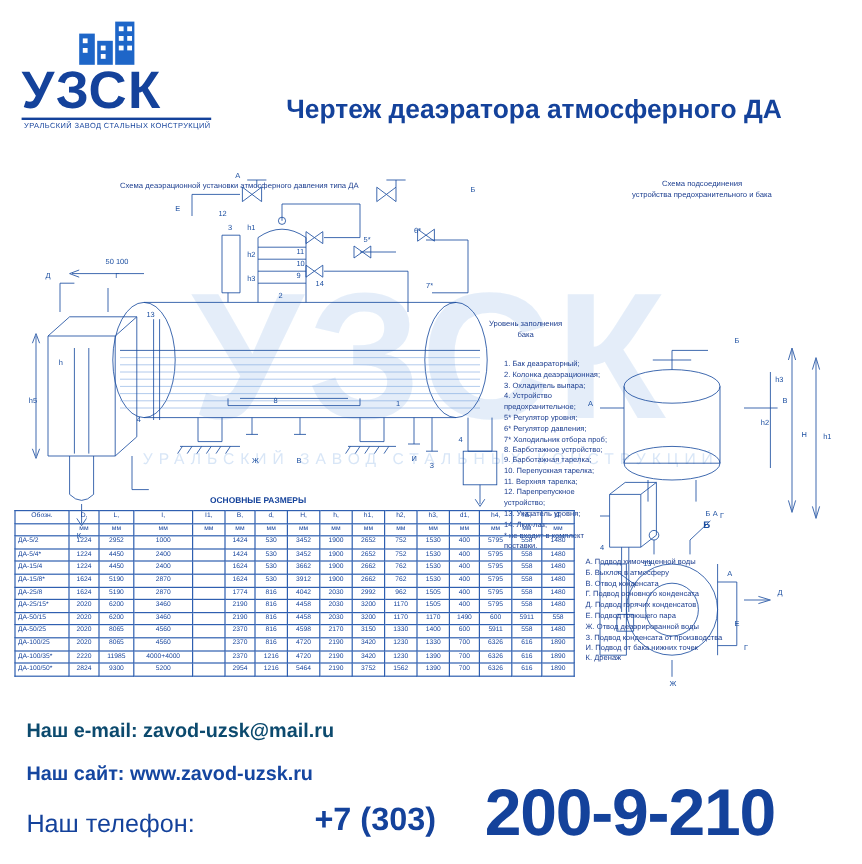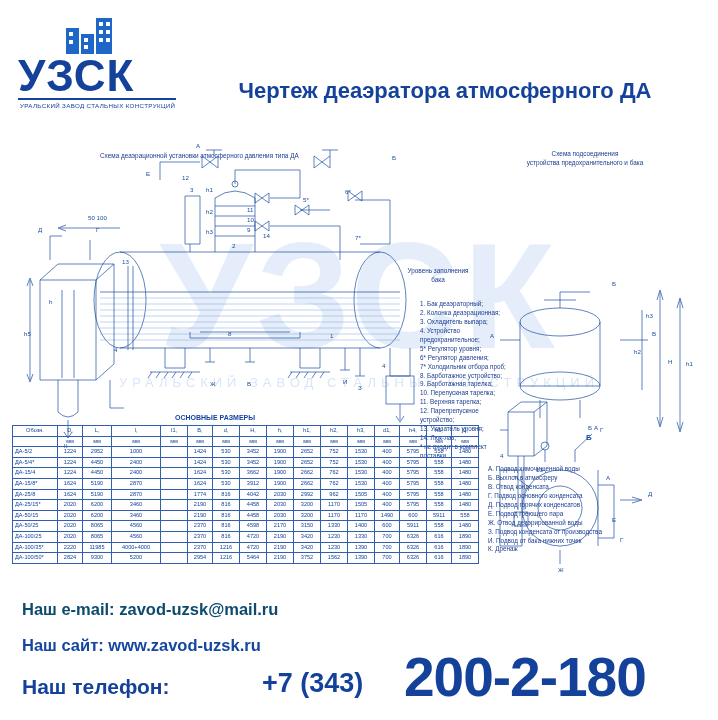--- a/index.html
+++ b/index.html
@@ -51,21 +51,21 @@
     line-height:9.6px;
     font-family:"Liberation Sans",sans-serif;
     white-space:nowrap;
   }
   .tbl th{font-weight:normal;}
   .tbl td.lbl{text-align:left;padding-left:2px;}
   .tbl-title{position:absolute;left:175px;top:414px;font-size:7px;font-weight:bold;color:#14429b;}
   
   .f-mail{position:absolute;left:22px;top:600px;font-size:16.5px;color:#0c4a6e;font-weight:bold;}
   .f-site{position:absolute;left:22px;top:636px;font-size:16.5px;color:#1546a0;font-weight:bold;text-align:center;}
-  .f-phone-label{position:absolute;left:22px;top:675px;font-size:21px;color:#14429b;font-weight:bold;}
+  .f-phone-label{position:absolute;left:22px;top:675px;font-size:21px;color:#14429b;font-weight:normal;}
   .f-code{position:absolute;left:262px;top:668px;font-size:27px;color:#14429b;font-weight:bold;}
   .f-num{position:absolute;left:404px;top:650px;font-size:55px;color:#14429b;font-weight:bold;letter-spacing:-1px;line-height:55px;}
   svg{display:block;}
 </style>
 </head>
 <body>
 
 <div class="logo">
   <div class="mark">
     <i style="left:0;top:10px;width:13px;height:26px;"></i>
@@ -564,14 +564,14 @@
 
 <div class="f-mail">
   <span>Наш e-mail:</span>
   <span>zavod-uzsk@mail.ru</span>
 </div>
 <div class="f-site">
   <span>Наш сайт:</span>
   <span>www.zavod-uzsk.ru</span>
 </div>
 <div class="f-phone-label">Наш телефон:</div>
-<div class="f-code">+7 (343)</div>
-<div class="f-num">200-2-180</div>
+<div class="f-code">+7 (303)</div>
+<div class="f-num">200-9-210</div>
 
 </body></html>

